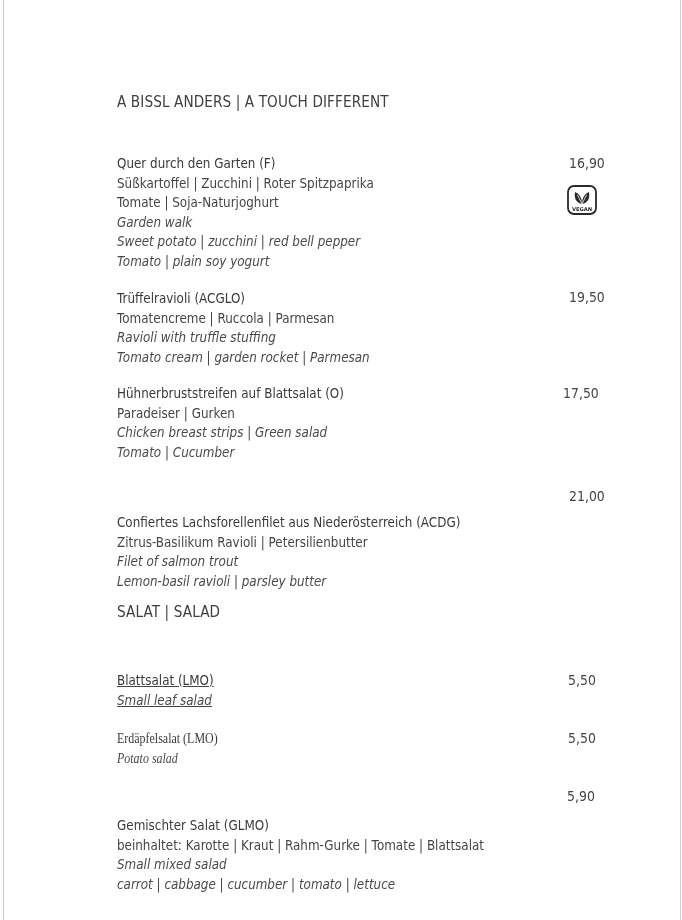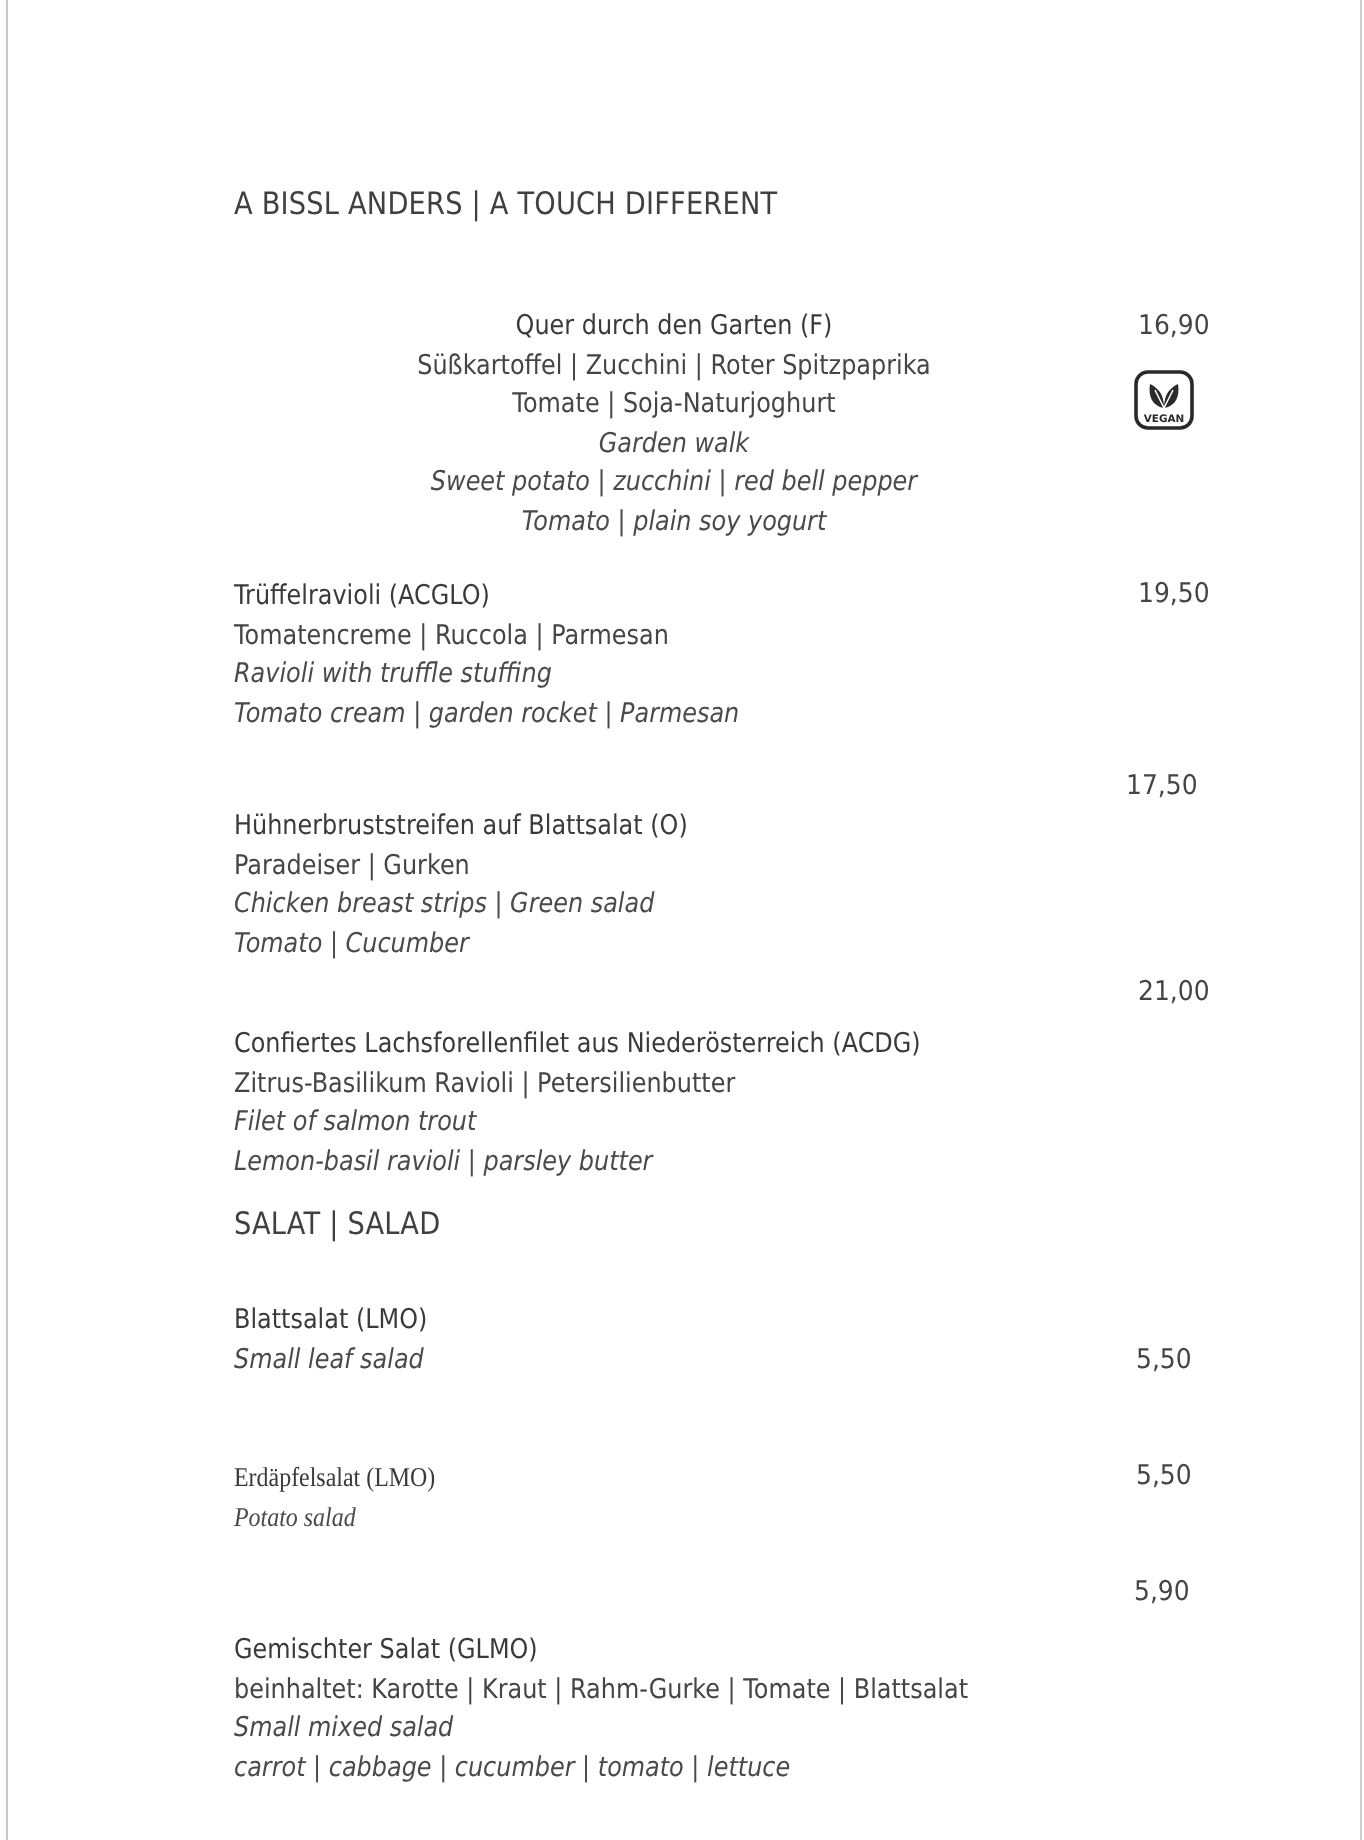--- a/index.html
+++ b/index.html
@@ -78,21 +78,21 @@
     }
   </style>
 </head>
 <body>
 
 <div class="page-edge-left"></div>
 <div class="page-edge-right"></div>
 
 <div class="section-title" style="top:93px;">A BISSL ANDERS | A TOUCH DIFFERENT</div>
 
-<div class="dish" style="top:154px;text-align:center;">
+<div class="dish" style="top:154px;">
   <div class="line name">Quer durch den Garten (F)</div>
   <div class="line">Süßkartoffel | Zucchini | Roter Spitzpaprika</div>
   <div class="line">Tomate | Soja-Naturjoghurt</div>
   <div class="line en">Garden walk</div>
   <div class="line en">Sweet potato | zucchini | red bell pepper</div>
   <div class="line en">Tomato | plain soy yogurt</div>
 </div>
 <div class="price" style="left:569px; top:155px;">16,90</div>
 
 <svg class="vegan-badge" viewBox="0 0 30 30">
@@ -105,39 +105,39 @@
 </svg>
 
 <div class="dish" style="top:289px;">
   <div class="line name">Trüffelravioli (ACGLO)</div>
   <div class="line">Tomatencreme | Ruccola | Parmesan</div>
   <div class="line en">Ravioli with truffle stuffing</div>
   <div class="line en">Tomato cream | garden rocket | Parmesan</div>
 </div>
 <div class="price" style="left:569px; top:289px;">19,50</div>
 
-<div class="dish" style="top:404px;">
+<div class="dish" style="top:384px;">
   <div class="line name">Hühnerbruststreifen auf Blattsalat (O)</div>
   <div class="line">Paradeiser | Gurken</div>
   <div class="line en">Chicken breast strips | Green salad</div>
   <div class="line en">Tomato | Cucumber</div>
 </div>
 <div class="price" style="left:563px; top:385px;">17,50</div>
 
 <div class="dish" style="top:513px;">
   <div class="line name">Confiertes Lachsforellenfilet aus Niederösterreich (ACDG)</div>
   <div class="line">Zitrus-Basilikum Ravioli | Petersilienbutter</div>
   <div class="line en">Filet of salmon trout</div>
   <div class="line en">Lemon-basil ravioli | parsley butter</div>
 </div>
 <div class="price" style="left:569px; top:488px;">21,00</div>
 
 <div class="section-title" style="top:603px;">SALAT | SALAD</div>
 
-<div class="dish" style="top:651px;">
+<div class="dish" style="top:671px;text-decoration:underline;">
   <div class="line name">Blattsalat (LMO)</div>
   <div class="line en">Small leaf salad</div>
 </div>
 <div class="price" style="left:568px; top:672px;">5,50</div>
 
 <div class="dish" style="top:729px;font-family:Liberation Serif, serif;">
   <div class="line name">Erdäpfelsalat (LMO)</div>
   <div class="line en">Potato salad</div>
 </div>
 <div class="price" style="left:568px; top:730px;">5,50</div>

